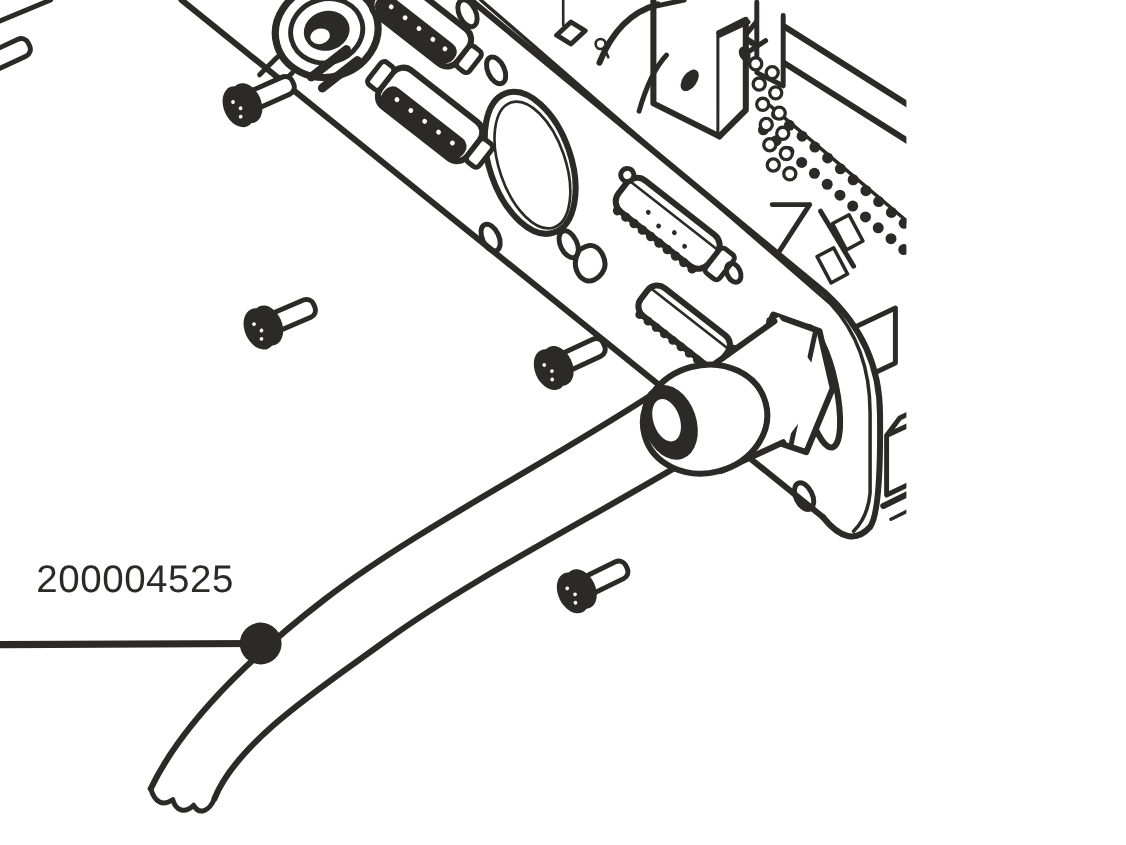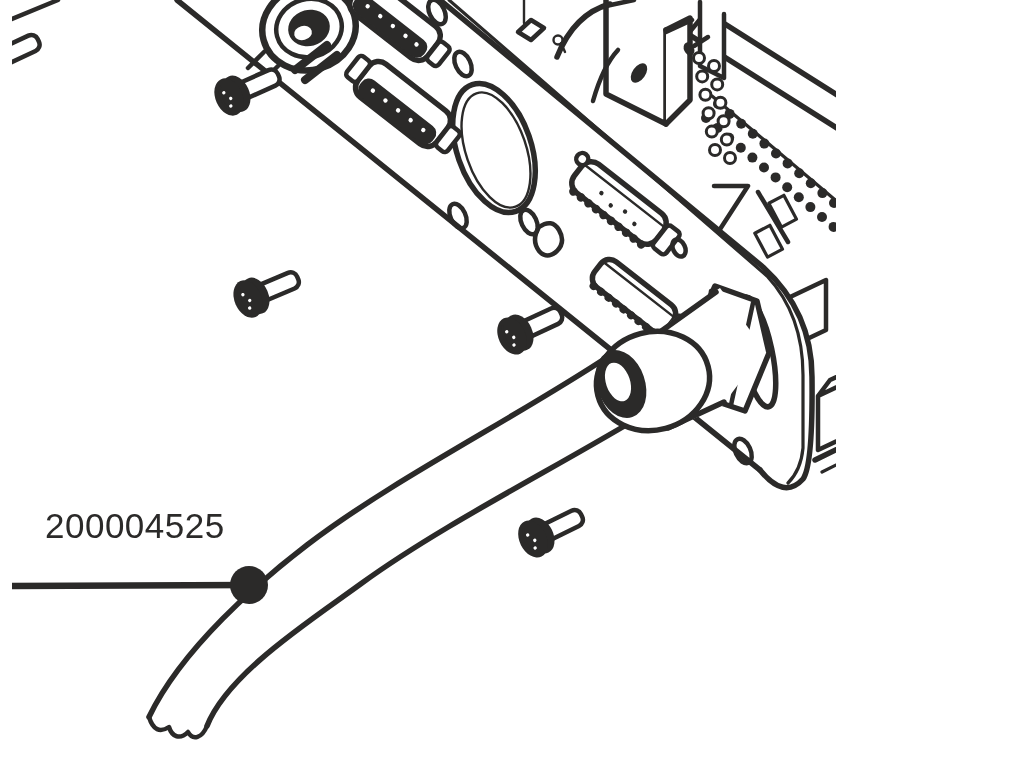--- a/index.html
+++ b/index.html
@@ -1,17 +1,17 @@
 <!DOCTYPE html>
 <html style="--ink: #2b2a29; --paper: #ffffff;"><head>
 <meta charset="utf-8">
 <style>
   :root { --ink:#2b2a29; --paper:#ffffff; }
   html,body { margin:0; padding:0; background:var(--paper); }
-  .stage { width:824px; height:768px; position:relative; background:var(--paper); overflow:hidden;margin-left:12px; }
+  .stage { width:824px; height:768px; position:relative; background:var(--paper); overflow:hidden; }
   svg { display:block; }
   .ln { fill:none; stroke:var(--ink); stroke-linecap:round; stroke-linejoin:round; }
   .s2 { stroke-width:2.4; } .s3 { stroke-width:3.2; } .s4 { stroke-width:4.5; }
   .s5 { stroke-width:5.5; } .s6 { stroke-width:6.5; } .s8 { stroke-width:8; } .s19 { stroke-width:19; }
   .fw { fill:var(--paper); } .fi { fill:var(--ink); }
   .wfill { fill:var(--paper); stroke:none; }
   g[data-dotrow] circle { fill:var(--ink); stroke:none; }
   g[data-dotrow].hollow circle { fill:var(--paper); stroke:var(--ink); stroke-width:3; }
   .part-label { font-family:"Liberation Sans", sans-serif; font-size:35px; fill:var(--ink); letter-spacing:0.5px; }
 </style>

